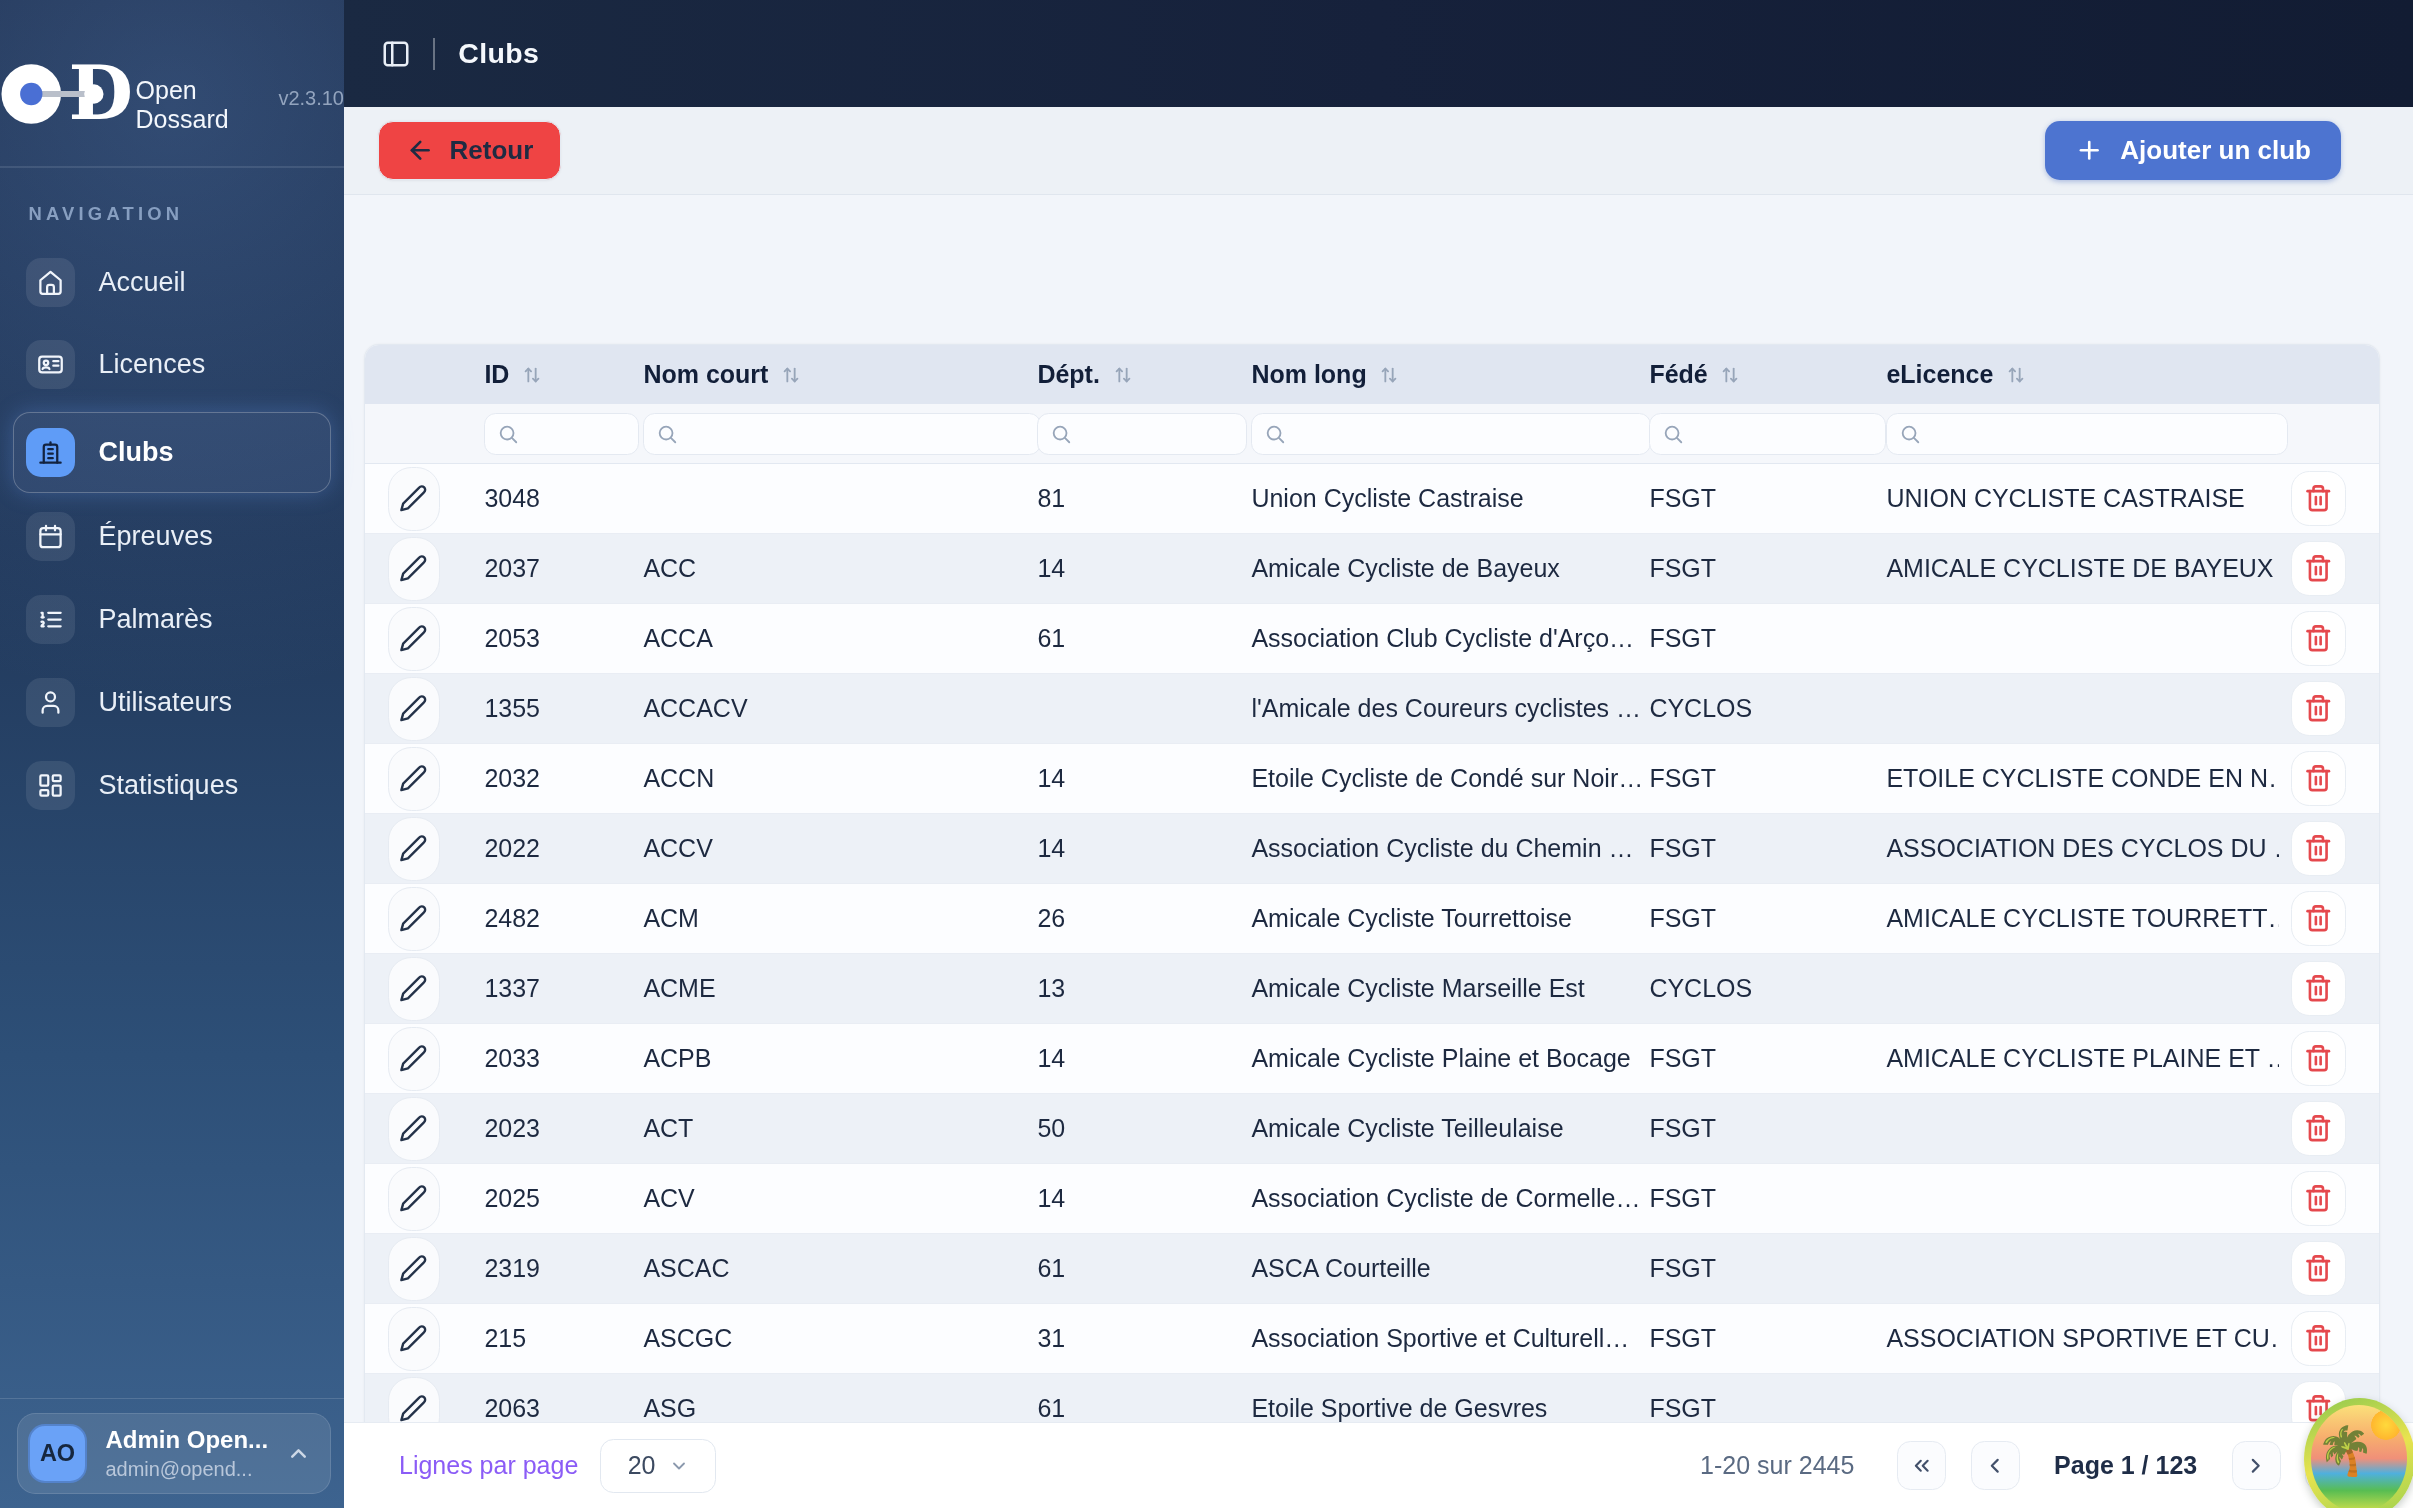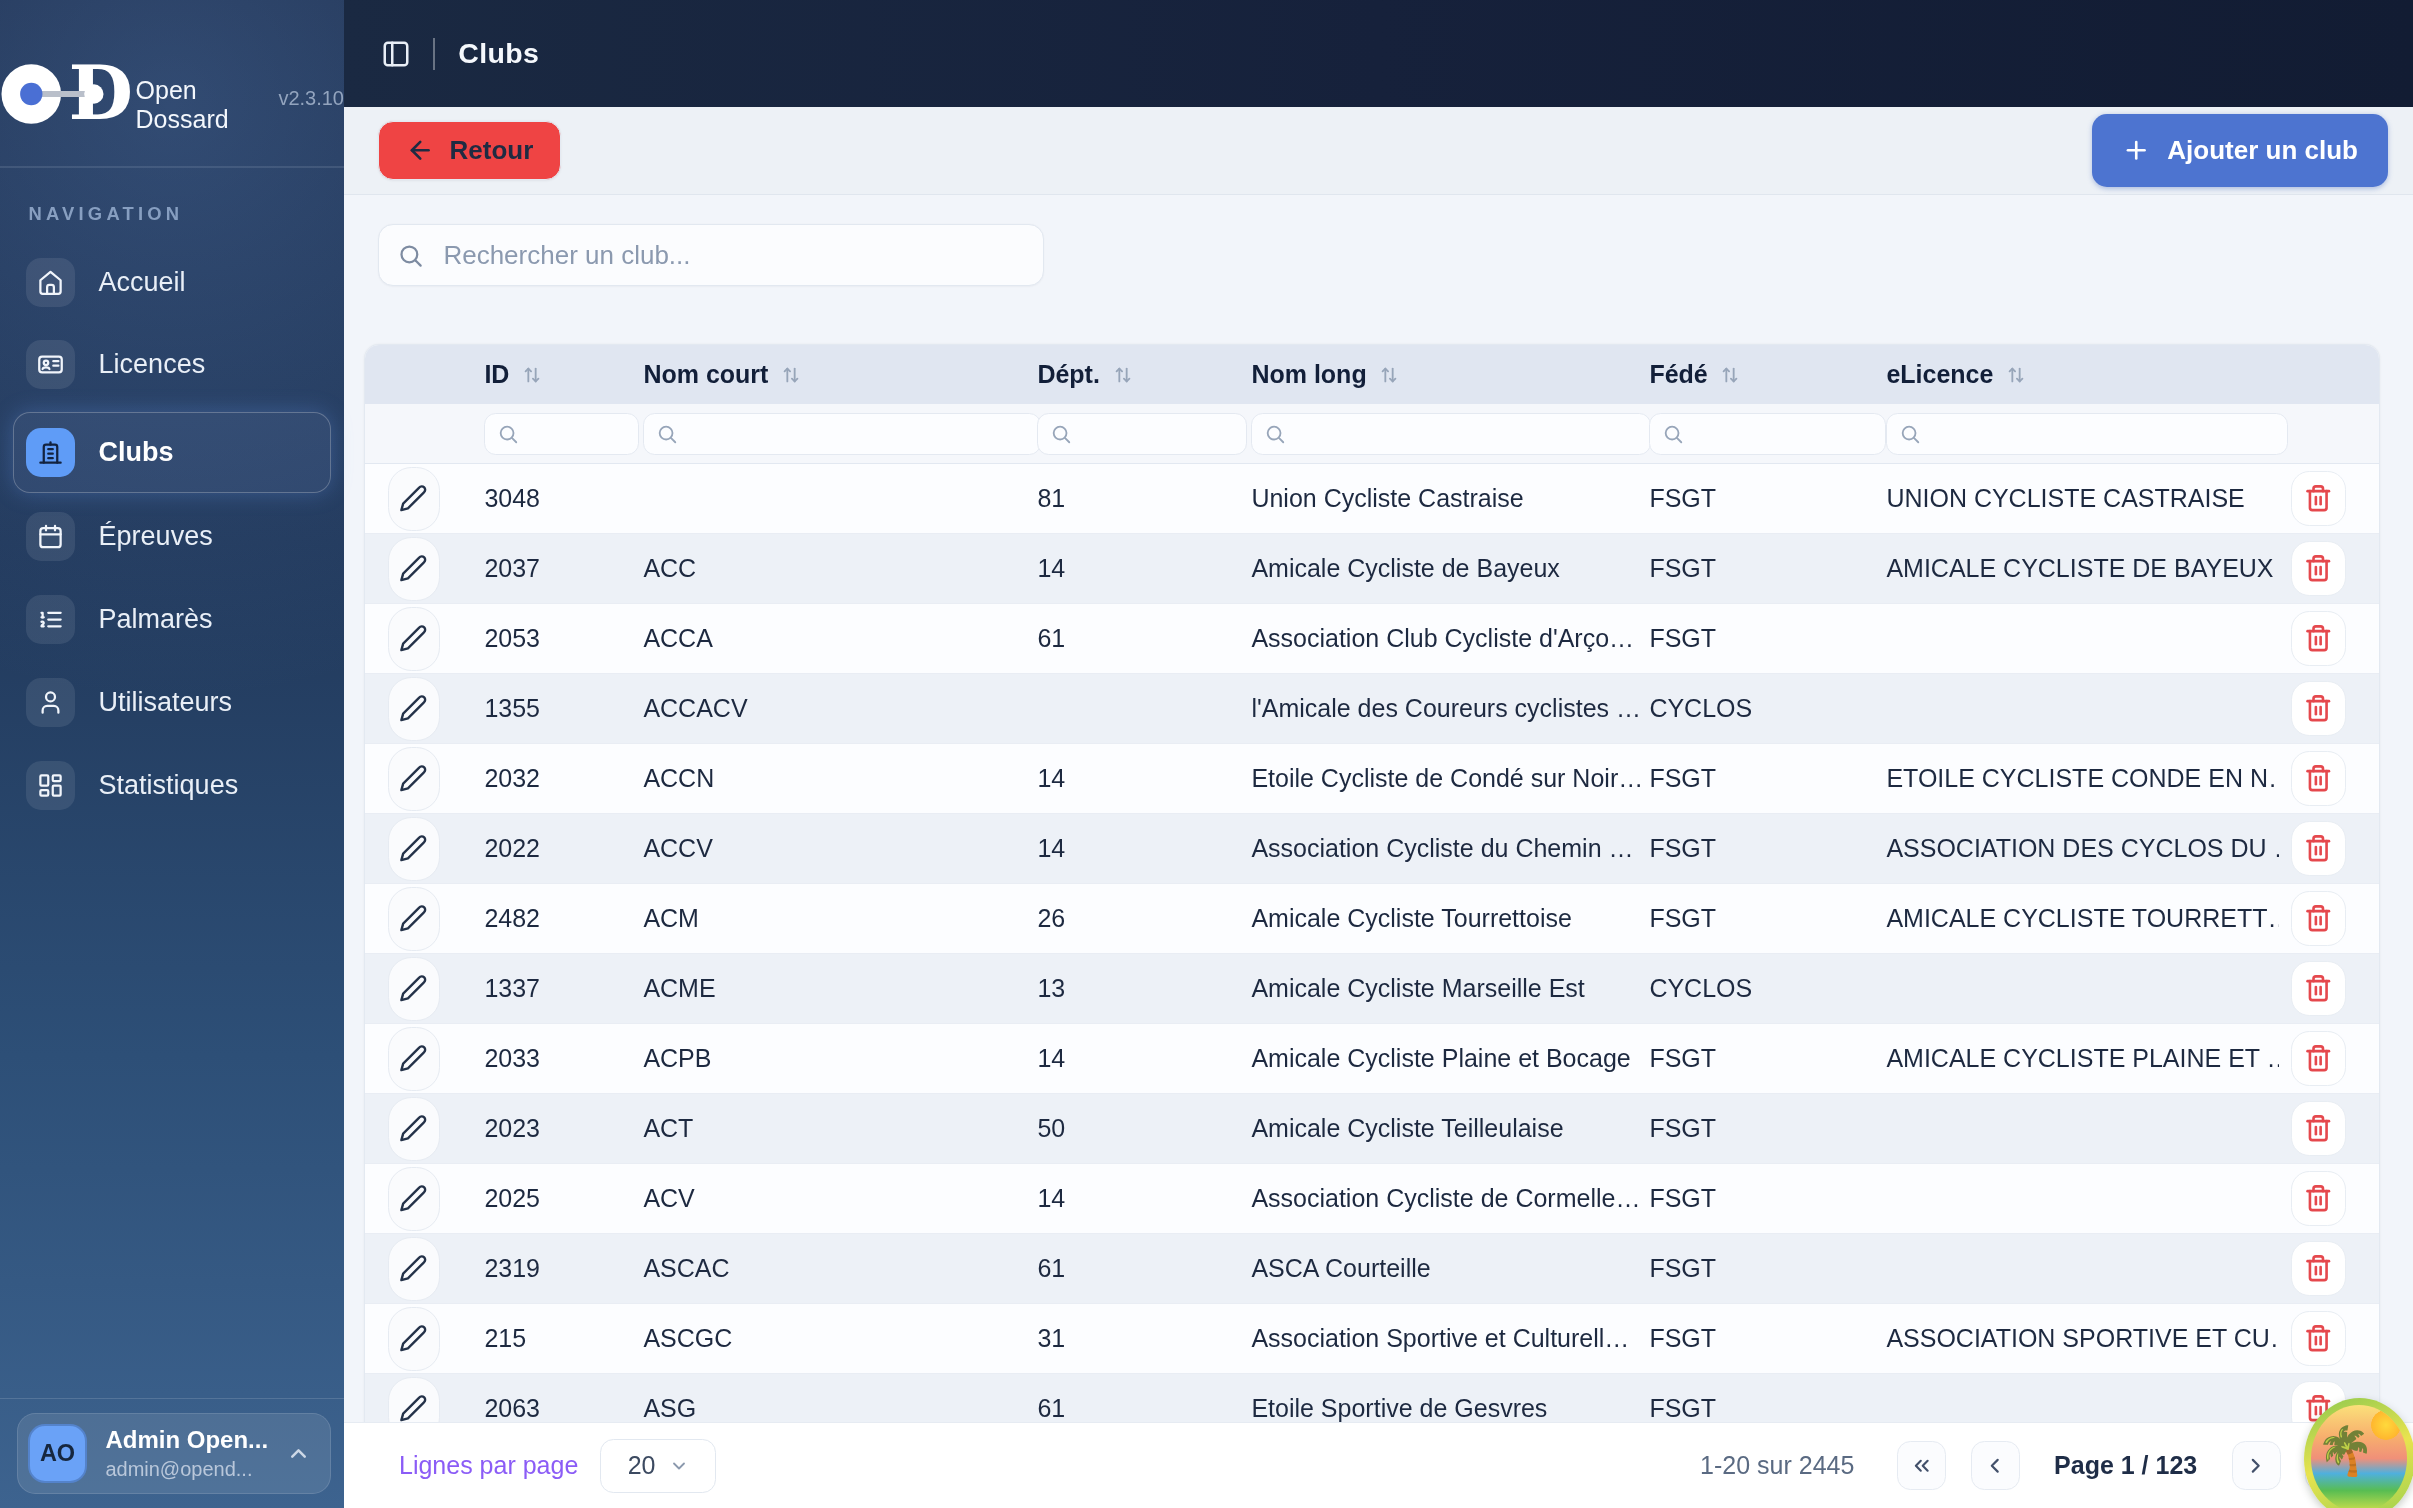--- a/index.html
+++ b/index.html
@@ -51,21 +51,21 @@
   .page-title{font-size:28.5px;font-weight:600;color:#f5f8fc;letter-spacing:0.4px;}
 
   
   .content{position:absolute;left:344px;top:107px;right:0;bottom:0;background:#f2f5fa;}
   .toolbar{position:absolute;left:0;right:0;top:0;height:87px;background:#edf1f6;
     border-bottom:1.7px solid #e0e6ee;display:flex;align-items:center;}
   .btn-back{display:inline-flex;align-items:center;gap:15px;height:59px;margin-left:34px;padding:0 27px;
     background:#ef4444;border:0.8px solid #e4e9f1;border-radius:15px;box-shadow:0 0.8px 2.5px rgba(15,23,42,.06);
     font-size:26px;font-weight:600;color:#1f2b42;cursor:pointer;}
   .btn-back svg{color:#1f2b42;}
-  .btn-add{display:inline-flex;align-items:center;gap:17px;height:73px;margin-left:auto;margin-right:25px;
+  .btn-add{display:inline-flex;align-items:center;gap:17px;height:59px;margin-left:auto;margin-right:72px;
     padding:0 30px;background:var(--accent,#4d74d0);border:none;border-radius:15px;
     font-size:26px;font-weight:600;color:#ffffff;cursor:pointer;box-shadow:0 1.7px 5px rgba(61,98,186,.35);}
   .search-wrap{position:absolute;left:34px;top:117px;width:637px;height:60px;background:#fbfcfe;
     border:0.8px solid #e2e8f0;border-radius:15px;display:flex;align-items:center;padding:0 8.4px 0 18.4px;
     box-shadow:0 0.8px 1.7px rgba(15,23,42,.04);}
   .search-wrap svg{color:#7d8ba1;flex:0 0 auto;}
   .search-wrap input{flex:1;margin-left:17px;border:none;outline:none;background:transparent;
     font-size:26px;color:#34435c;font-family:inherit;}
   .search-wrap input::placeholder{color:#8b99af;}
 
@@ -267,27 +267,20 @@
       </button>
       <button class="btn-add">
         <svg width="28.5" height="28.5" viewBox="0 0 24 24" fill="none" stroke="currentColor" stroke-width="2.2" stroke-linecap="round">
             <line x1="12" y1="5" x2="12" y2="19"></line>
             <line x1="5" y1="12" x2="19" y2="12"></line>
           </svg>
         <span>Ajouter un club</span>
       </button>
     </div>
 
-    <div class="search-wrap">
-      <svg width="27" height="27" viewBox="0 0 24 24" fill="none" stroke="currentColor" stroke-width="2" stroke-linecap="round">
-          <circle cx="11" cy="11" r="7"></circle>
-          <line x1="16.5" y1="16.5" x2="21" y2="21"></line>
-        </svg>
-      <input type="text" placeholder="Rechercher un club..." style="">
-    </div>
 
     <div class="table-card">
       <div class="tgrid thead">
         <div class="th"></div>
         <div class="th">
             <span>ID</span>
           <svg class="sort-ic" width="22" height="22" viewBox="0 0 24 24" fill="none" stroke="currentColor" stroke-width="2" stroke-linecap="round" stroke-linejoin="round">
               <line x1="8" y1="19" x2="8" y2="5"></line>
               <polyline points="5 8 8 5 11 8"></polyline>
               <line x1="16" y1="5" x2="16" y2="19"></line>

